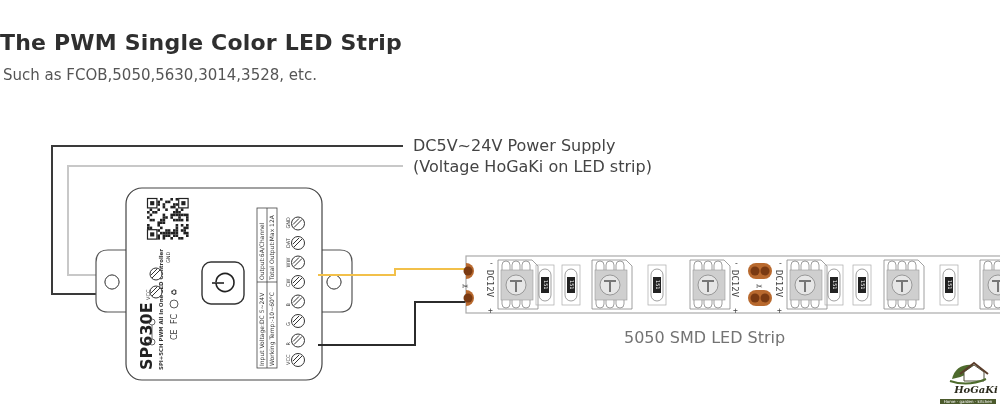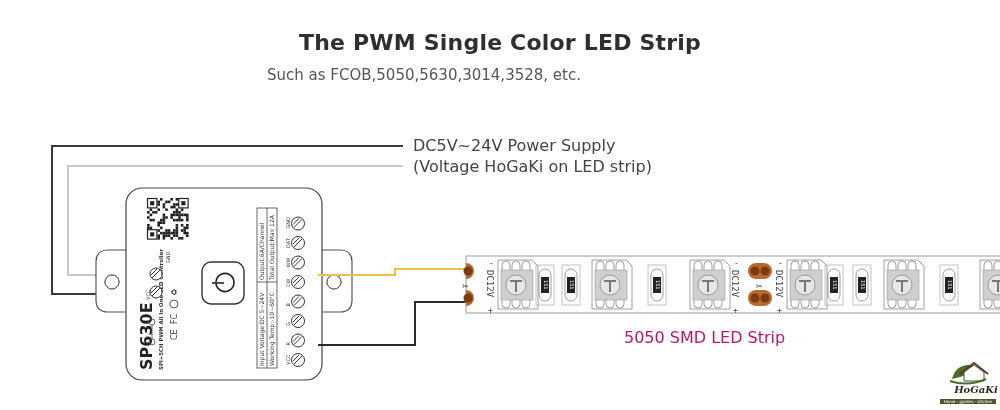--- a/index.html
+++ b/index.html
@@ -1,23 +1,23 @@
 <!DOCTYPE html>
 <html><head>
 <meta charset="utf-8">
 <style>
   html, body { margin: 0; padding: 0; background: #ffffff; }
   body { width: 1000px; height: 410px; position: relative; overflow: hidden;
          font-family: "DejaVu Sans", sans-serif; color: #333; }
-  .title { position: absolute; left: 0; width: 1000px; top: 30px; text-align: center;
+  .title { position: absolute; left: 0; width: 1000px; top: 30px; text-align: left;
            font-size: 22px; font-weight: bold; color: #2f2f2f; letter-spacing: 0.2px; }
-  .subtitle { position: absolute; left: 14px; width: 820px; top: 66px; text-align: center;
+  .subtitle { position: absolute; left: 3px; width: 820px; top: 66px; 
               font-size: 15px; color: #555; }
   .ps-label { position: absolute; left: 413px; font-size: 16px; color: #444; }
-  .strip-label { position: absolute; left: 624px; top: 328px; font-size: 16px; color: #be185d; }
+  .strip-label { position: absolute; left: 624px; top: 328px; font-size: 16px; color: #737373; }
   svg.diagram { position: absolute; left: 0; top: 0; }
   .logo { position: absolute; left: 938px; top: 357px; width: 60px; height: 50px; }
   .logo-text { position: absolute; left: 8px; top: 27px; width: 60px; text-align: center;
                font-family: "DejaVu Serif", serif; font-style: italic; font-weight: bold;
                font-size: 10px; color: #2c2c1e; }
   .logo-tag { position: absolute; left: 2px; top: 42px; width: 56px; height: 5px; background: #4b5a2c;
               color: #fff; font-size: 4px; line-height: 5px; text-align: center; }
 </style>
 </head>
 <body>

